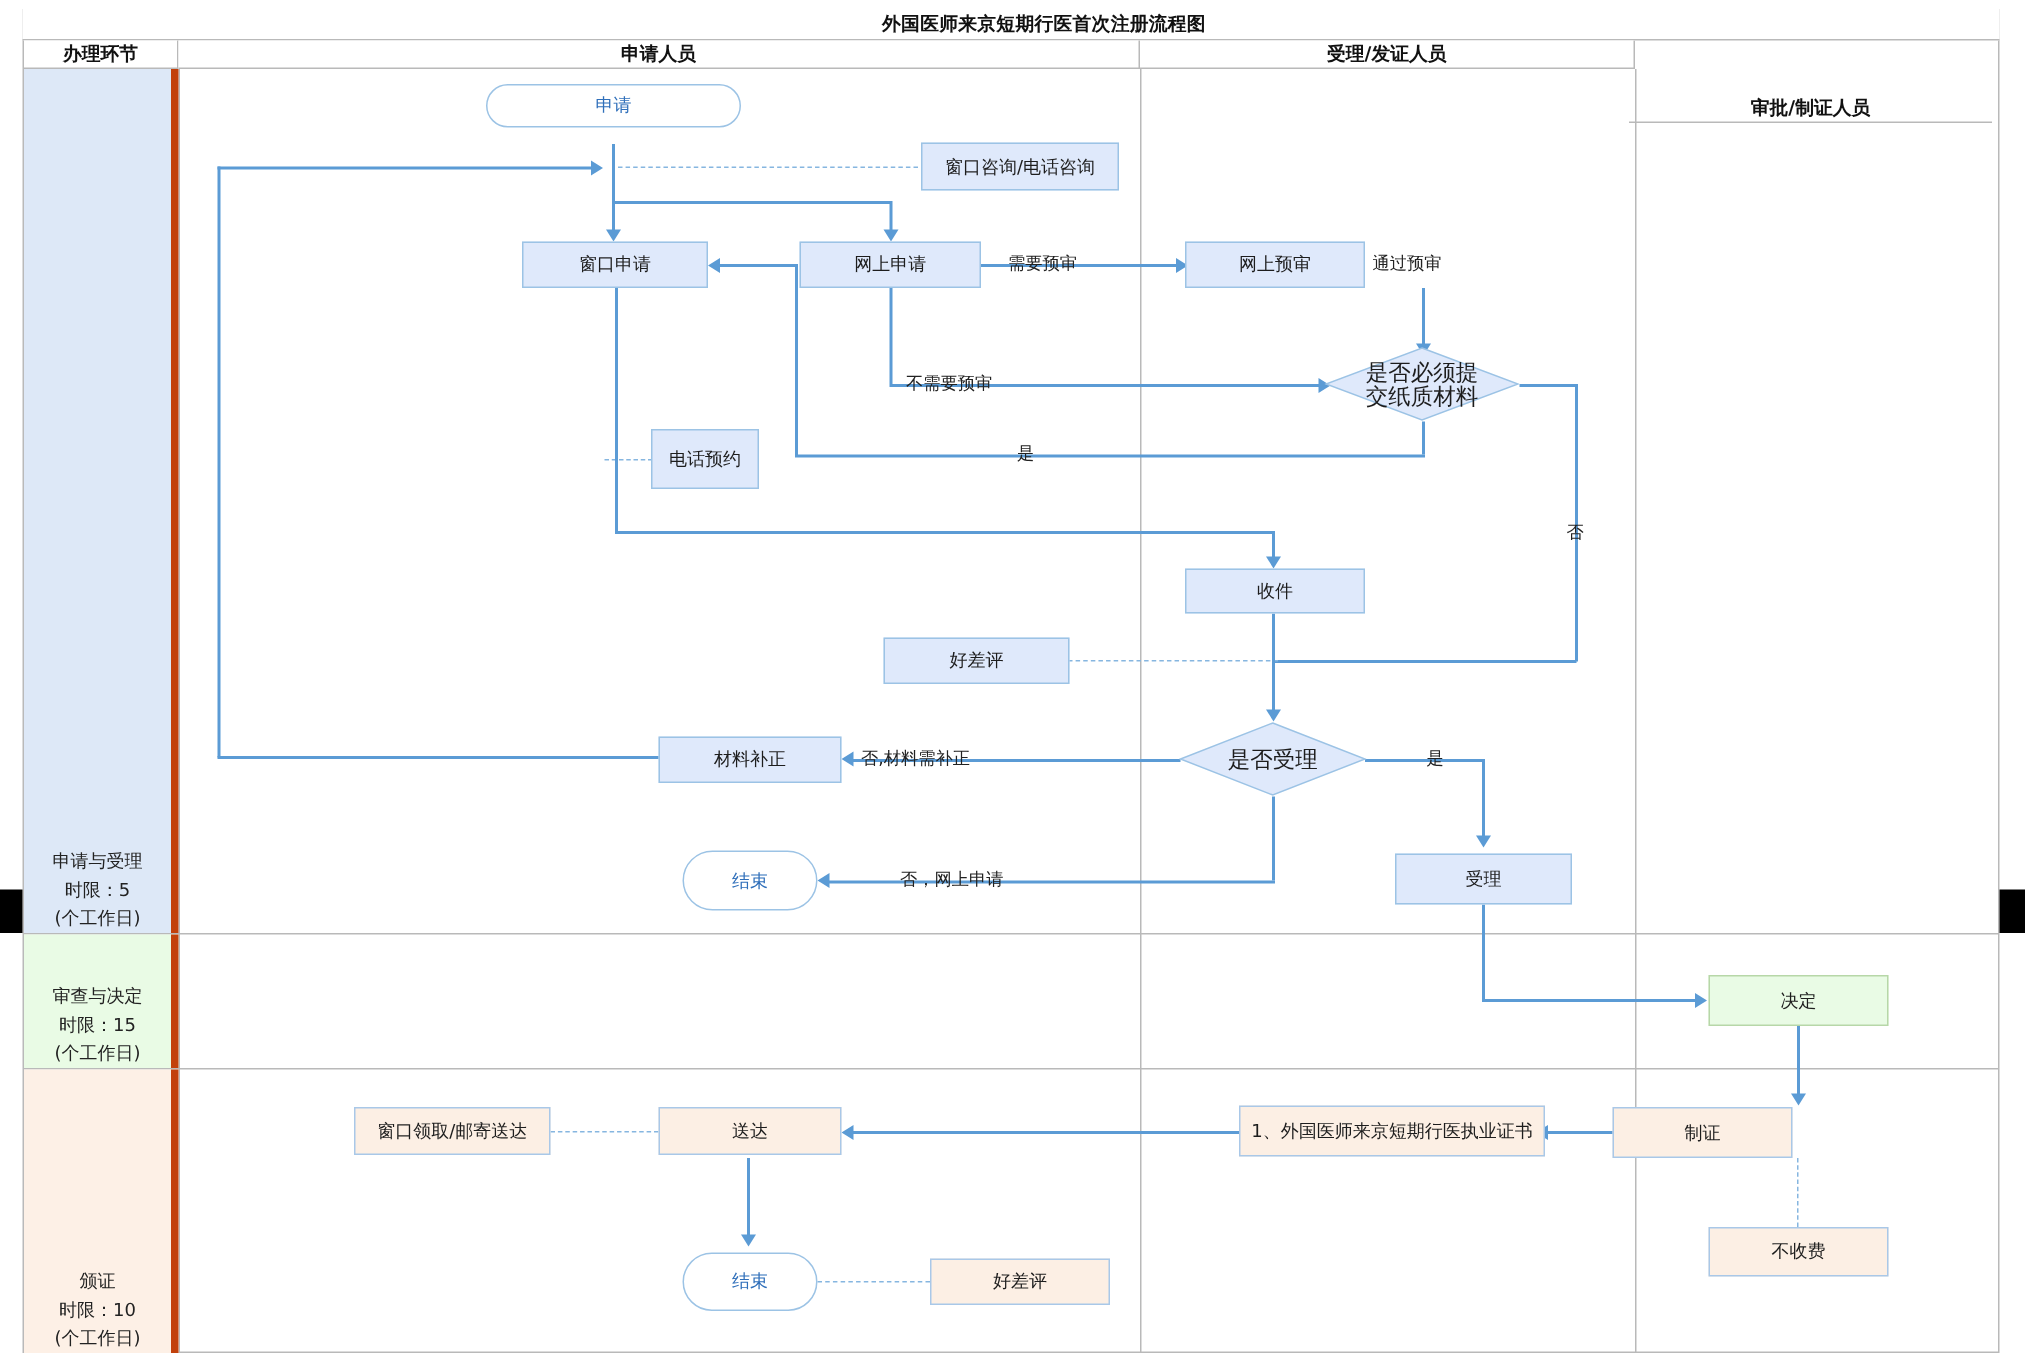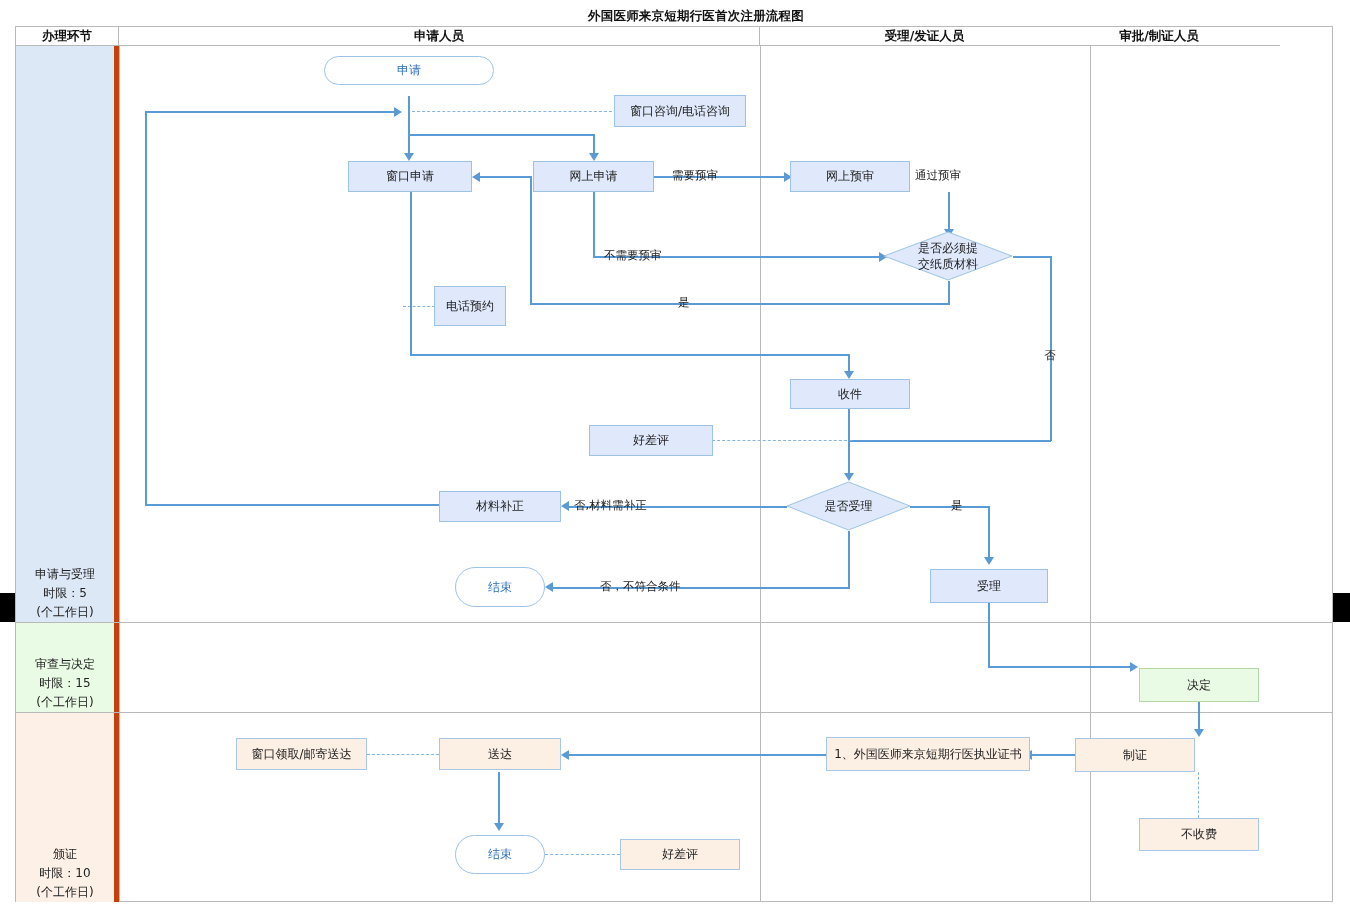--- a/index.html
+++ b/index.html
@@ -23,28 +23,28 @@
   .stage{position:absolute;left:16px;width:103px;box-sizing:border-box;border-right:5px solid #c2410c;
          display:flex;align-items:flex-end;justify-content:center;text-align:center;}
   .stage .txt{font-size:12px;color:#222;line-height:19px;}
   .hline{position:absolute;left:16px;width:1316px;height:1px;background:#b9b9b9;}
 
   
   .node{position:absolute;box-sizing:border-box;display:flex;align-items:center;justify-content:center;
         text-align:center;font-size:12px;line-height:15px;border:1px solid #9cc3e5;}
   .blue{background:#dfe9fb;color:#1d1d1d;}
   .peach{background:#fcefe4;color:#1d1d1d;border-color:#a9c8e8;}
-  .green{background:#e9fbe5;color:#1d1d1d;border-color:#b7d7a8;margin-top:18px;}
+  .green{background:#e9fbe5;color:#1d1d1d;border-color:#b7d7a8;}
   .term{border-radius:22px;background:#ffffff;border:1px solid #9cc3e5;color:#2f6fba;}
 
   .diamond{position:absolute;}
   .diamond svg{display:block;}
   .diamond .dlabel{position:absolute;left:0;top:0;width:100%;height:100%;
         display:flex;flex-direction:column;align-items:center;justify-content:center;
-        font-size:12px;line-height:16px;color:#1d1d1d;text-align:center;}
+        font-size:15px;line-height:16px;color:#1d1d1d;text-align:center;}
 
   
   .ln{position:absolute;background:#5b9bd5;}
   .lnh{height:1.6px;}
   .lnv{width:1.6px;}
   .dash-h{position:absolute;height:0;border-top:1.6px dashed #86b6e0;}
   .dash-v{position:absolute;width:0;border-left:1.6px dashed #86b6e0;}
   .arr{position:absolute;width:0;height:0;}
   .arr-d{border-left:5px solid transparent;border-right:5px solid transparent;border-top:8px solid #5b9bd5;}
   .arr-r{border-top:5px solid transparent;border-bottom:5px solid transparent;border-left:8px solid #5b9bd5;}
@@ -69,21 +69,21 @@
 
   <div class="hdr" style="left:16px;width:103px;border-right:1px solid #b9b9b9;">
     <span>办理环节</span>
   </div>
   <div class="hdr" style="left:119px;width:641px;border-right:1px solid #b9b9b9;">
     <span>申请人员</span>
   </div>
   <div class="hdr" style="left:760px;width:330px;border-right:1px solid #b9b9b9;">
     <span>受理/发证人员</span>
   </div>
-  <div class="hdr" style="left:1038px;width:242px;">
+  <div class="hdr" style="left:1086px;width:242px;margin-top:36px;">
     <span>审批/制证人员</span>
   </div>
 
   <div class="vline" style="left:119px;top:46px;height:856px;"></div>
   <div class="vline" style="left:760px;top:46px;height:856px;"></div>
   <div class="vline" style="left:1090px;top:46px;height:856px;"></div>
 
   <div class="hline" style="top:622px;"></div>
   <div class="hline" style="top:712px;"></div>
 
@@ -284,18 +284,18 @@
     <span>好差评</span>
   </div>
 
   <div class="elabel" style="left:672px;top:168px;">需要预审</div>
   <div class="elabel" style="left:915px;top:168px;">通过预审</div>
   <div class="elabel" style="left:604px;top:248px;">不需要预审</div>
   <div class="elabel" style="left:678px;top:295px;">是</div>
   <div class="elabel vert" style="left:1042px;top:341px;">否</div>
   <div class="elabel" style="left:574px;top:498px;">否,材料需补正</div>
   <div class="elabel" style="left:951px;top:498px;">是</div>
-  <div class="elabel" style="left:600px;top:579px;">否，不符合条件</div>
+  <div class="elabel" style="left:600px;top:579px;">否，网上申请</div>
 
   <div class="corner" style="left:0;top:593px;width:15px;height:29px;"></div>
   <div class="corner" style="left:1333px;top:593px;width:17px;height:29px;"></div>
 
 </div>
 
 </body></html>

